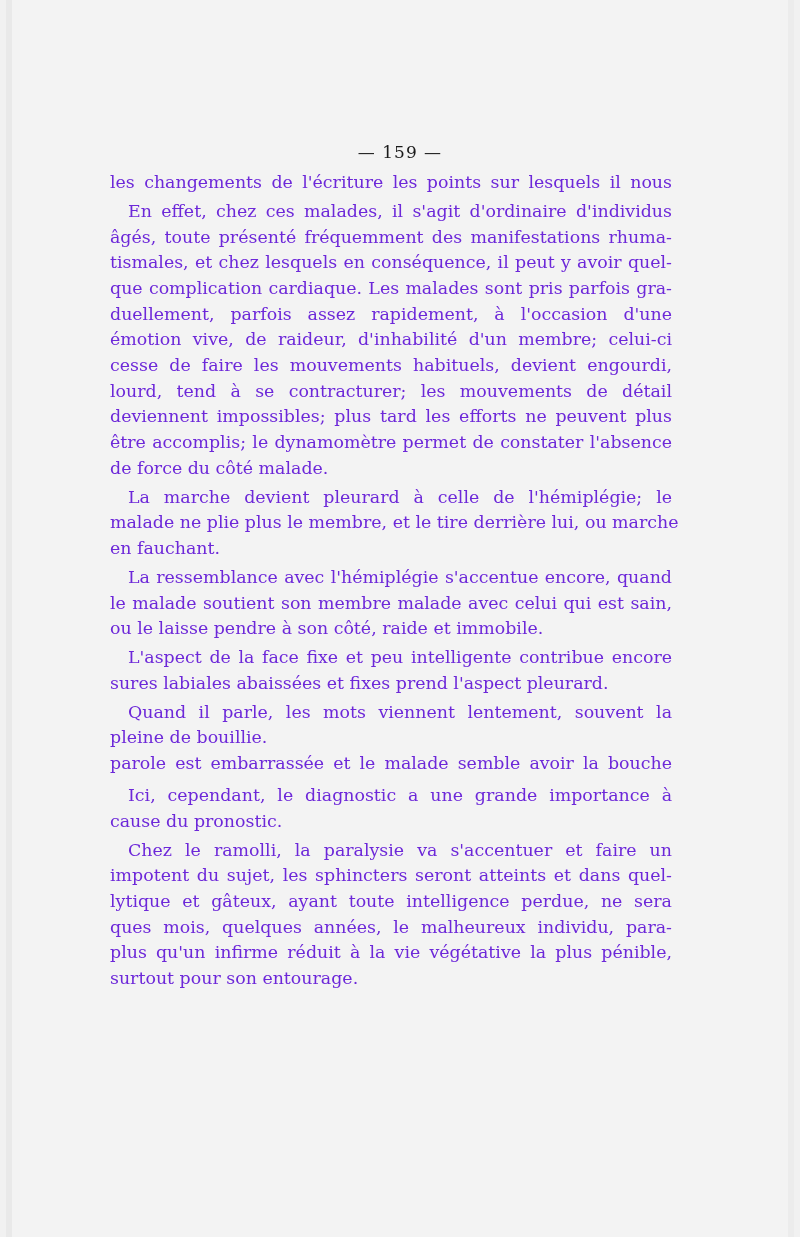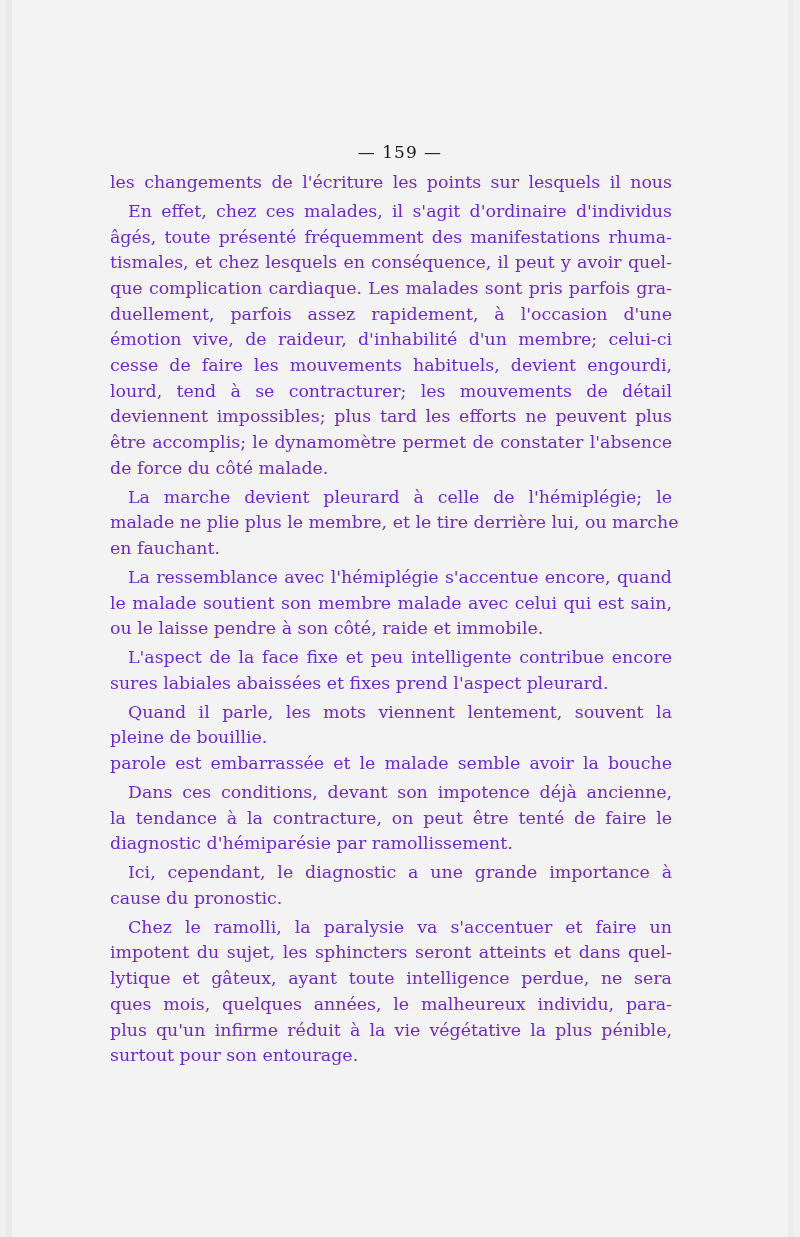--- a/index.html
+++ b/index.html
@@ -125,25 +125,20 @@
   </div>
   <div class="para-gap"></div>
 
   <div>
     <span class="line indent">Quand il parle, les mots viennent lentement, souvent la</span>
     <span class="line last">pleine de bouillie.</span>
     <span class="line">parole est embarrassée et le malade semble avoir la bouche</span>
   </div>
   <div class="para-gap"></div>
 
-  <div>
-    <span class="line indent">Dans ces conditions, devant son impotence déjà ancienne,</span>
-    <span class="line">la tendance à la contracture, on peut être tenté de faire le</span>
-    <span class="line last">diagnostic d'hémiparésie par ramollissement.</span>
-  </div>
   <div class="para-gap"></div>
 
   <div>
     <span class="line indent">Ici, cependant, le diagnostic a une grande importance à</span>
     <span class="line last">cause du pronostic.</span>
   </div>
   <div class="para-gap"></div>
 
   <div>
     <span class="line indent">Chez le ramolli, la paralysie va s'accentuer et faire un</span>

